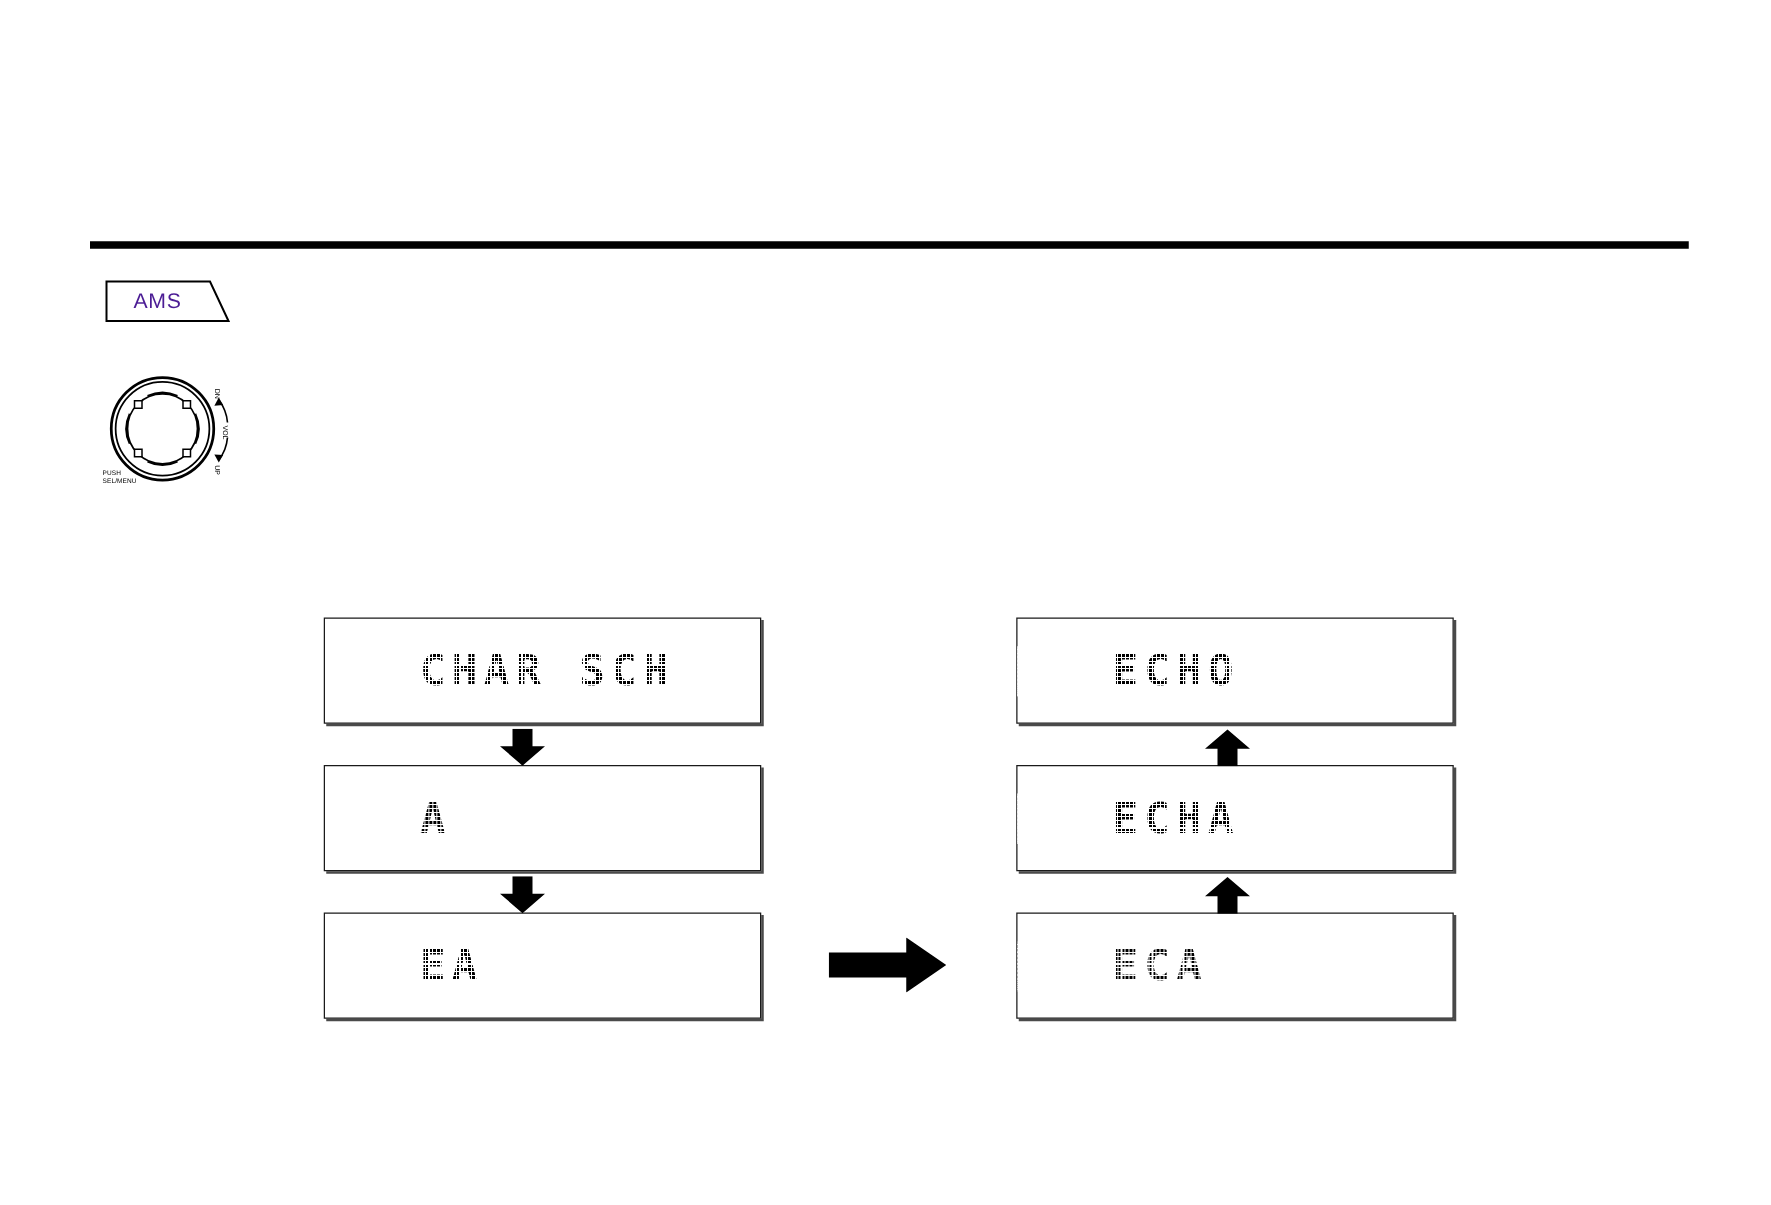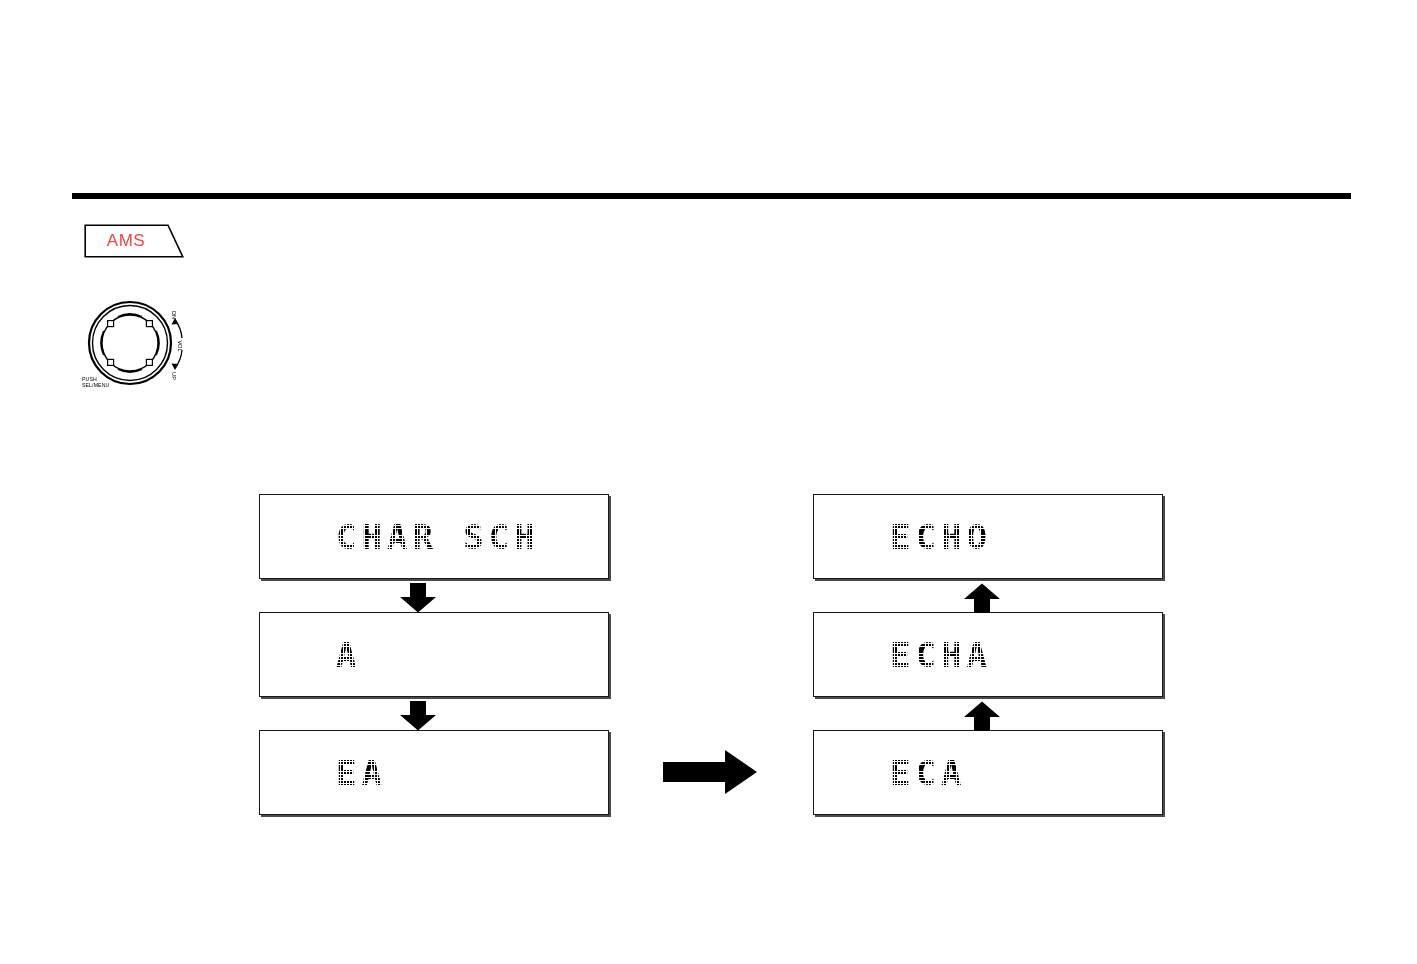--- a/index.html
+++ b/index.html
@@ -40,21 +40,21 @@
   .ams-tag svg { display: block; width: 100%; height: 100%; }
   .ams-tag .ams-label {
     position: absolute;
     left: 0; top: 0;
     width: 84px;
     height: 34px;
     display: flex;
     align-items: center;
     justify-content: center;
     font-size: 17px;
-    color: #ef4444;
+    color: #4c1d95;
     letter-spacing: 0.5px;
   }
 
   
   .knob {
     position: absolute;
     left: 78px;
     top: 298px;
     width: 120px;
     height: 102px;

